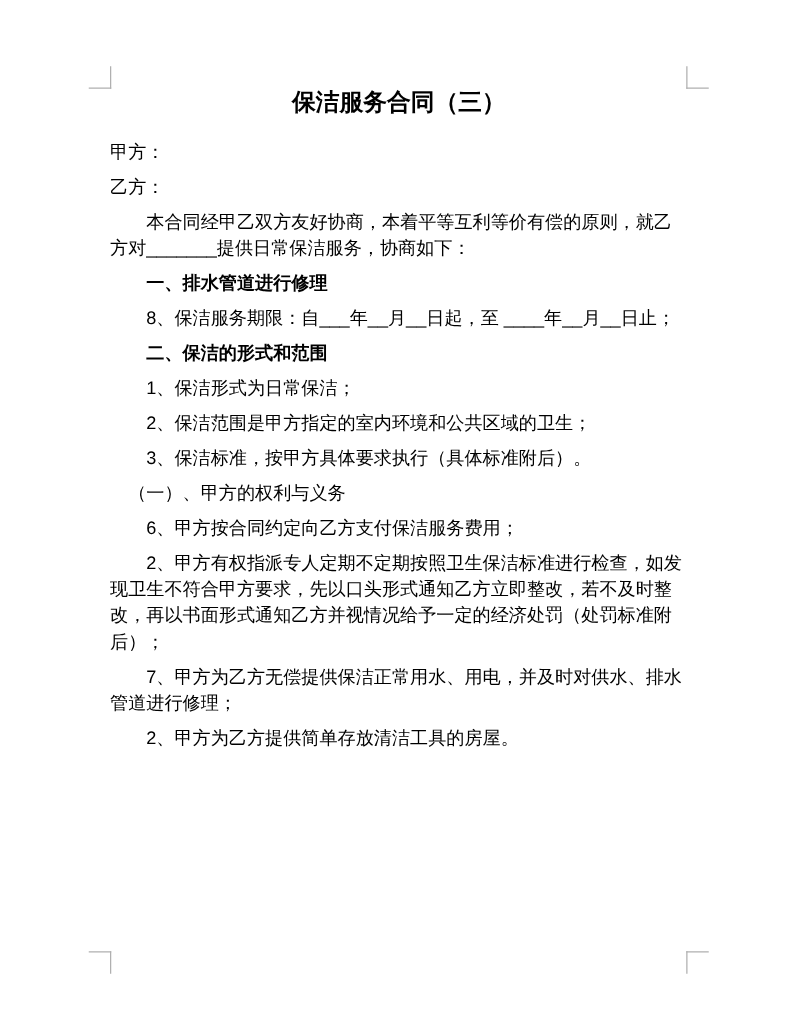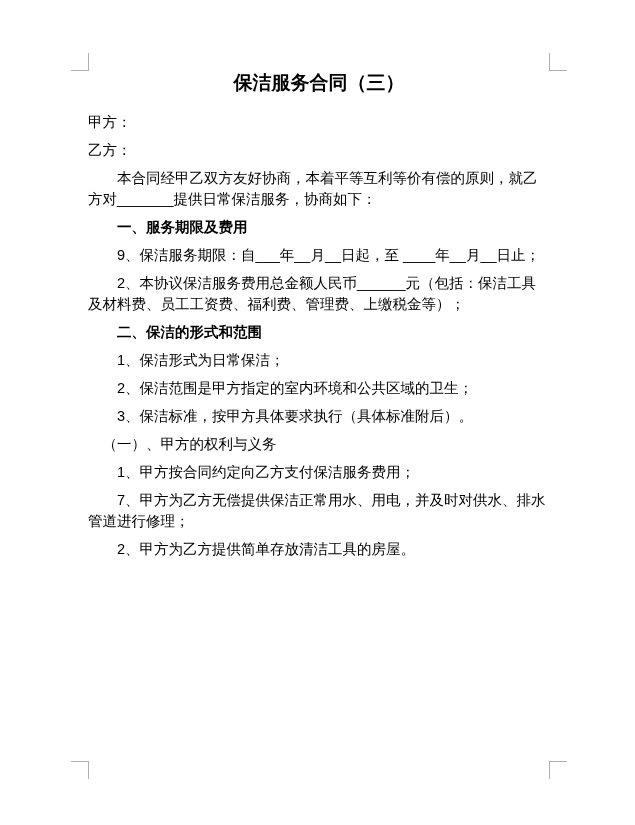--- a/index.html
+++ b/index.html
@@ -61,28 +61,28 @@
 
   <div class="content">
 
     <div class="title">保洁服务合同（三）</div>
 
     <p class="party">甲方：</p>
     <p class="party">乙方：</p>
 
     <p class="indent2 gap-lg">本合同经甲乙双方友好协商，本着平等互利等价有偿的原则，就乙方对_______提供日常保洁服务，协商如下：</p>
 
-    <p class="hd indent2">一、服务期限及费用</p>
-    <p class="indent2">9、保洁服务期限：自___年__月__日起，至 ____年__月__日止；</p>
-    <p class="indent2">2、本协议保洁服务费用总金额人民币______元（包括：保洁工具及材料费、员工工资费、福利费、管理费、上缴税金等）；</p>
+    <p class="hd indent2">一、排水管道进行修理</p>
+    <p class="indent2">8、保洁服务期限：自___年__月__日起，至 ____年__月__日止；</p>
 
     <p class="hd indent2">二、保洁的形式和范围</p>
     <p class="indent2">1、保洁形式为日常保洁；</p>
     <p class="indent2">2、保洁范围是甲方指定的室内环境和公共区域的卫生；</p>
     <p class="indent2">3、保洁标准，按甲方具体要求执行（具体标准附后）。</p>
 
     <p class="indent1">（一）、甲方的权利与义务</p>
-    <p class="indent2">1、甲方按合同约定向乙方支付保洁服务费用；</p>
+    <p class="indent2">6、甲方按合同约定向乙方支付保洁服务费用；</p>
+    <p class="indent2">2、甲方有权指派专人定期不定期按照卫生保洁标准进行检查，如发现卫生不符合甲方要求，先以口头形式通知乙方立即整改，若不及时整改，再以书面形式通知乙方并视情况给予一定的经济处罚（处罚标准附后）；</p>
     <p class="indent2">7、甲方为乙方无偿提供保洁正常用水、用电，并及时对供水、排水管道进行修理；</p>
     <p class="indent2">2、甲方为乙方提供简单存放清洁工具的房屋。</p>
 
   </div>
 </div>
 
 </body></html>

